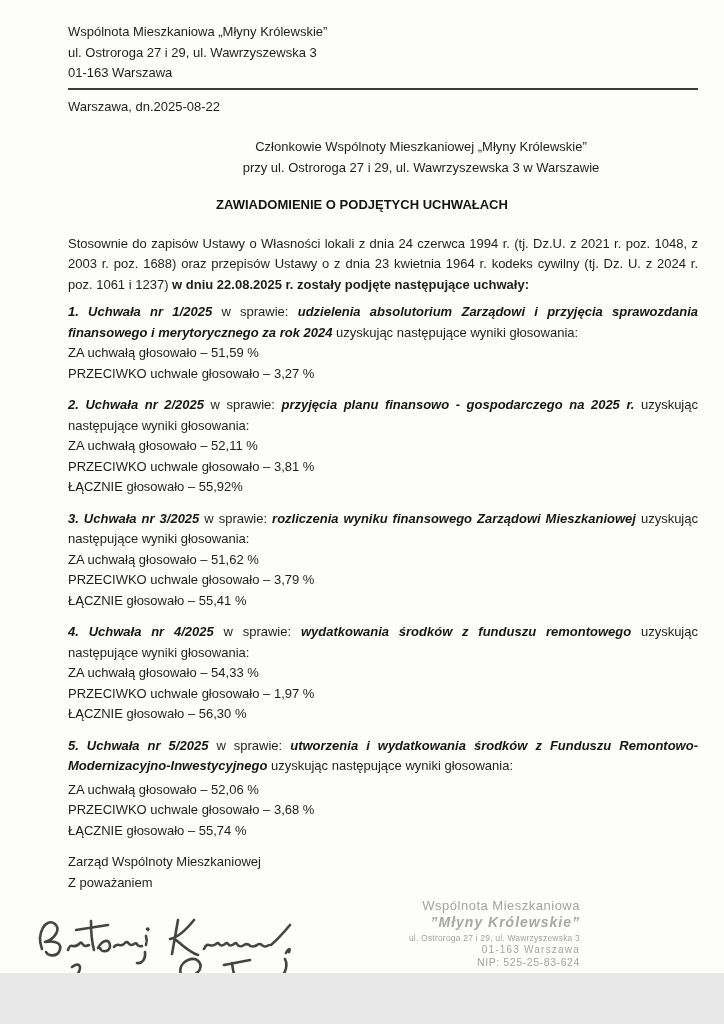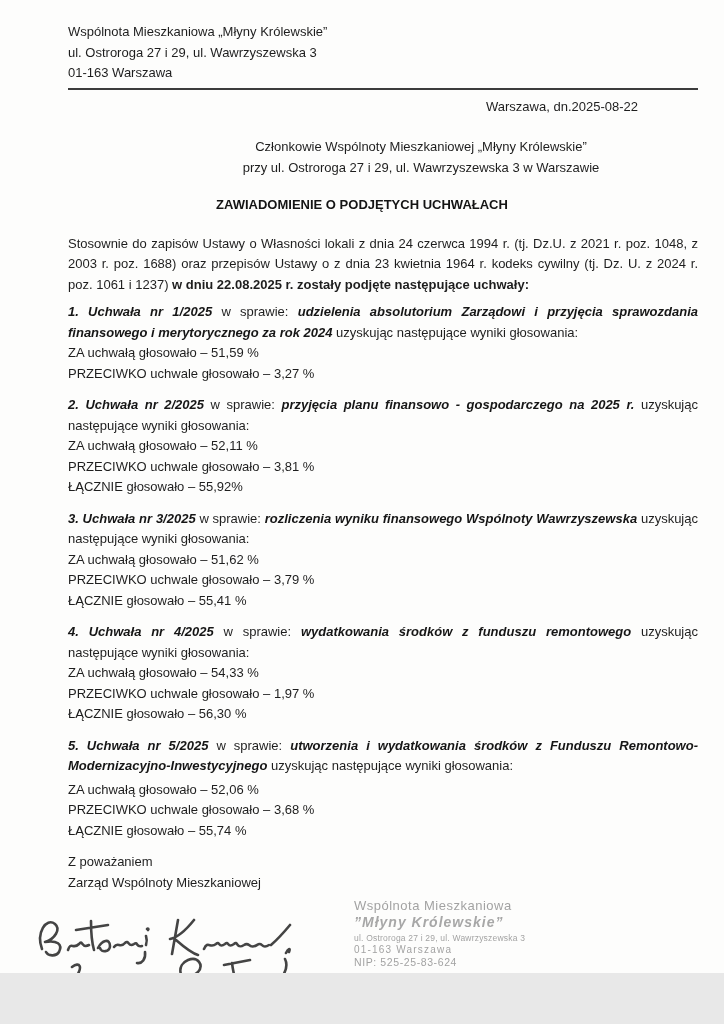--- a/index.html
+++ b/index.html
@@ -6,33 +6,33 @@
   .page{
     width:724px;height:973px;position:relative;margin:0 auto;
     background:#fdfdfc;overflow:hidden;
     font-family:"Liberation Sans",sans-serif;
     font-size:13px;line-height:20.5px;color:#1e1e1e;
   }
   .content{padding:22px 26px 0 68px;}
   p{margin:0;}
   .sender p{margin:0;}
   .rule{border:none;border-top:2px solid #3c3c3c;margin:4px 0 0 0;}
-  .dateline{text-align:right;margin:7px 60px 20px 0;}
+  .dateline{text-align:left;margin:7px 60px 20px 0;}
   .addressee{text-align:center;position:relative;left:38px;margin:0 0 13px 0;}
   .doc-title{text-align:center;font-weight:bold;position:relative;left:-21px;margin:17px 0 18px 0;color:#141414;}
   .intro{text-align:justify;margin:0 0 7px 0;}
   .resolution{margin:0 0 11px 0;}
   .res-heading{text-align:justify;}
   .res-heading strong{color:#161616;font-style:italic;}
   .vote-group.spaced{margin-top:3px;}
   .closing{margin:9px 0 0 0;}
   .signature-svg{position:absolute;left:28px;top:903px;}
   .signature-svg path{stroke:#2a2a2a;stroke-width:2.6;fill:none;stroke-linecap:round;stroke-linejoin:round;opacity:.88;}
   .stamp{
-    position:absolute;left:354px;top:898px;width:214px;text-align:left;
+    position:absolute;left:366px;top:898px;width:214px;text-align:right;
     color:#9b9b9b;opacity:.92;
   }
   .stamp-l1{font-size:13px;line-height:16px;letter-spacing:.5px;}
   .stamp-l2{font-size:14px;line-height:17px;font-weight:bold;letter-spacing:1px;color:#a0a0a0;font-style:italic;}
   .stamp-l3{font-size:8.5px;line-height:11px;letter-spacing:.2px;margin-top:2px;}
   .stamp-l4{font-size:10px;line-height:12px;letter-spacing:1.2px;}
   .stamp-l5{font-size:10.5px;line-height:13px;letter-spacing:.6px;}
 </style>
 </head>
 <body>
@@ -70,21 +70,21 @@
     <div class="resolution">
       <p class="res-heading"><strong>2. Uchwała nr 2/2025</strong><span> w sprawie: </span><strong>przyjęcia planu finansowo - gospodarczego na 2025 r.</strong><span> uzyskując następujące wyniki głosowania:</span></p>
       <div class="vote-group">
         <p class="vote">ZA uchwałą głosowało – 52,11 %</p>
         <p class="vote">PRZECIWKO uchwale głosowało – 3,81 %</p>
         <p class="vote">ŁĄCZNIE głosowało – 55,92%</p>
       </div>
     </div>
 
     <div class="resolution">
-      <p class="res-heading"><strong>3. Uchwała nr 3/2025</strong><span> w sprawie: </span><strong>rozliczenia wyniku finansowego Wspólnoty Wawrzyszewska</strong><span> uzyskując następujące wyniki głosowania:</span></p>
+      <p class="res-heading"><strong>3. Uchwała nr 3/2025</strong><span> w sprawie: </span><strong>rozliczenia wyniku finansowego Zarządowi Mieszkaniowej</strong><span> uzyskując następujące wyniki głosowania:</span></p>
       <div class="vote-group">
         <p class="vote">ZA uchwałą głosowało – 51,62 %</p>
         <p class="vote">PRZECIWKO uchwale głosowało – 3,79 %</p>
         <p class="vote">ŁĄCZNIE głosowało – 55,41 %</p>
       </div>
     </div>
 
     <div class="resolution">
       <p class="res-heading"><strong>4. Uchwała nr 4/2025</strong><span> w sprawie: </span><strong>wydatkowania środków z funduszu remontowego</strong><span> uzyskując następujące wyniki głosowania:</span></p>
       <div class="vote-group">
@@ -97,22 +97,22 @@
     <div class="resolution">
       <p class="res-heading"><strong>5. Uchwała nr 5/2025</strong><span> w sprawie: </span><strong>utworzenia i wydatkowania środków z Funduszu Remontowo-Modernizacyjno-Inwestycyjnego</strong><span> uzyskując następujące wyniki głosowania:</span></p>
       <div class="vote-group spaced">
         <p class="vote">ZA uchwałą głosowało – 52,06 %</p>
         <p class="vote">PRZECIWKO uchwale głosowało – 3,68 %</p>
         <p class="vote">ŁĄCZNIE głosowało – 55,74 %</p>
       </div>
     </div>
 
     <div class="closing">
+      <p>Zarząd Wspólnoty Mieszkaniowej</p>
       <p>Z poważaniem</p>
-      <p>Zarząd Wspólnoty Mieszkaniowej</p>
     </div>
 
   </div>
 
   <svg class="signature-svg" width="276" height="104" viewBox="0 0 276 104">
     <path d="M14,46 C8,30 18,14 27,21 C33,26 27,36 17,39 C29,37 35,41 31,49 C28,54 20,53 18,49 M40,47 C43,38 45,47 51,41 C55,36 53,46 61,42 M63,18 C63,28 64,40 66,47 M48,27 L80,22"></path>
     <path d="M70,45 C74,37 82,35 82,43 C82,49 73,50 72,45 M86,44 C90,38 92,46 97,40 C101,36 100,45 106,41 C110,38 108,45 114,43 M118,33 C119,36 119,39 118,42 M117,49 C118,56 114,61 109,60 M119,26 C120,25 121,26 120,27"></path>
     <path d="M150,17 C148,28 146,40 144,51 M142,36 C152,34 162,22 166,17 M148,37 C156,44 163,50 170,52 M176,46 C180,37 182,46 188,41 C192,37 190,46 197,41 C201,37 199,46 206,41 C210,37 208,47 216,42 C222,38 220,47 229,42 C235,38 233,47 241,42 M243,42 C250,36 257,28 262,22"></path>
     <path d="M44,64 C52,58 55,64 48,74 C40,85 28,95 16,97 C8,98 12,88 22,85 M54,82 C58,73 60,83 66,77 C70,73 68,83 75,77 C79,73 77,83 84,77 C88,73 86,83 93,77 C97,73 95,83 102,77 C106,73 104,84 112,78 C118,73 114,83 122,79 C130,72 134,77 127,88 C122,95 114,96 119,88"></path>
     <path d="M163,80 C151,77 148,62 160,57 C170,53 176,62 170,69 C165,74 158,73 161,79 C165,88 174,85 178,78 M182,78 C186,71 184,81 192,75 C196,71 194,81 201,76 M193,82 C195,88 191,91 188,87 M204,60 C205,68 207,76 209,81 M196,62 L222,57"></path>

